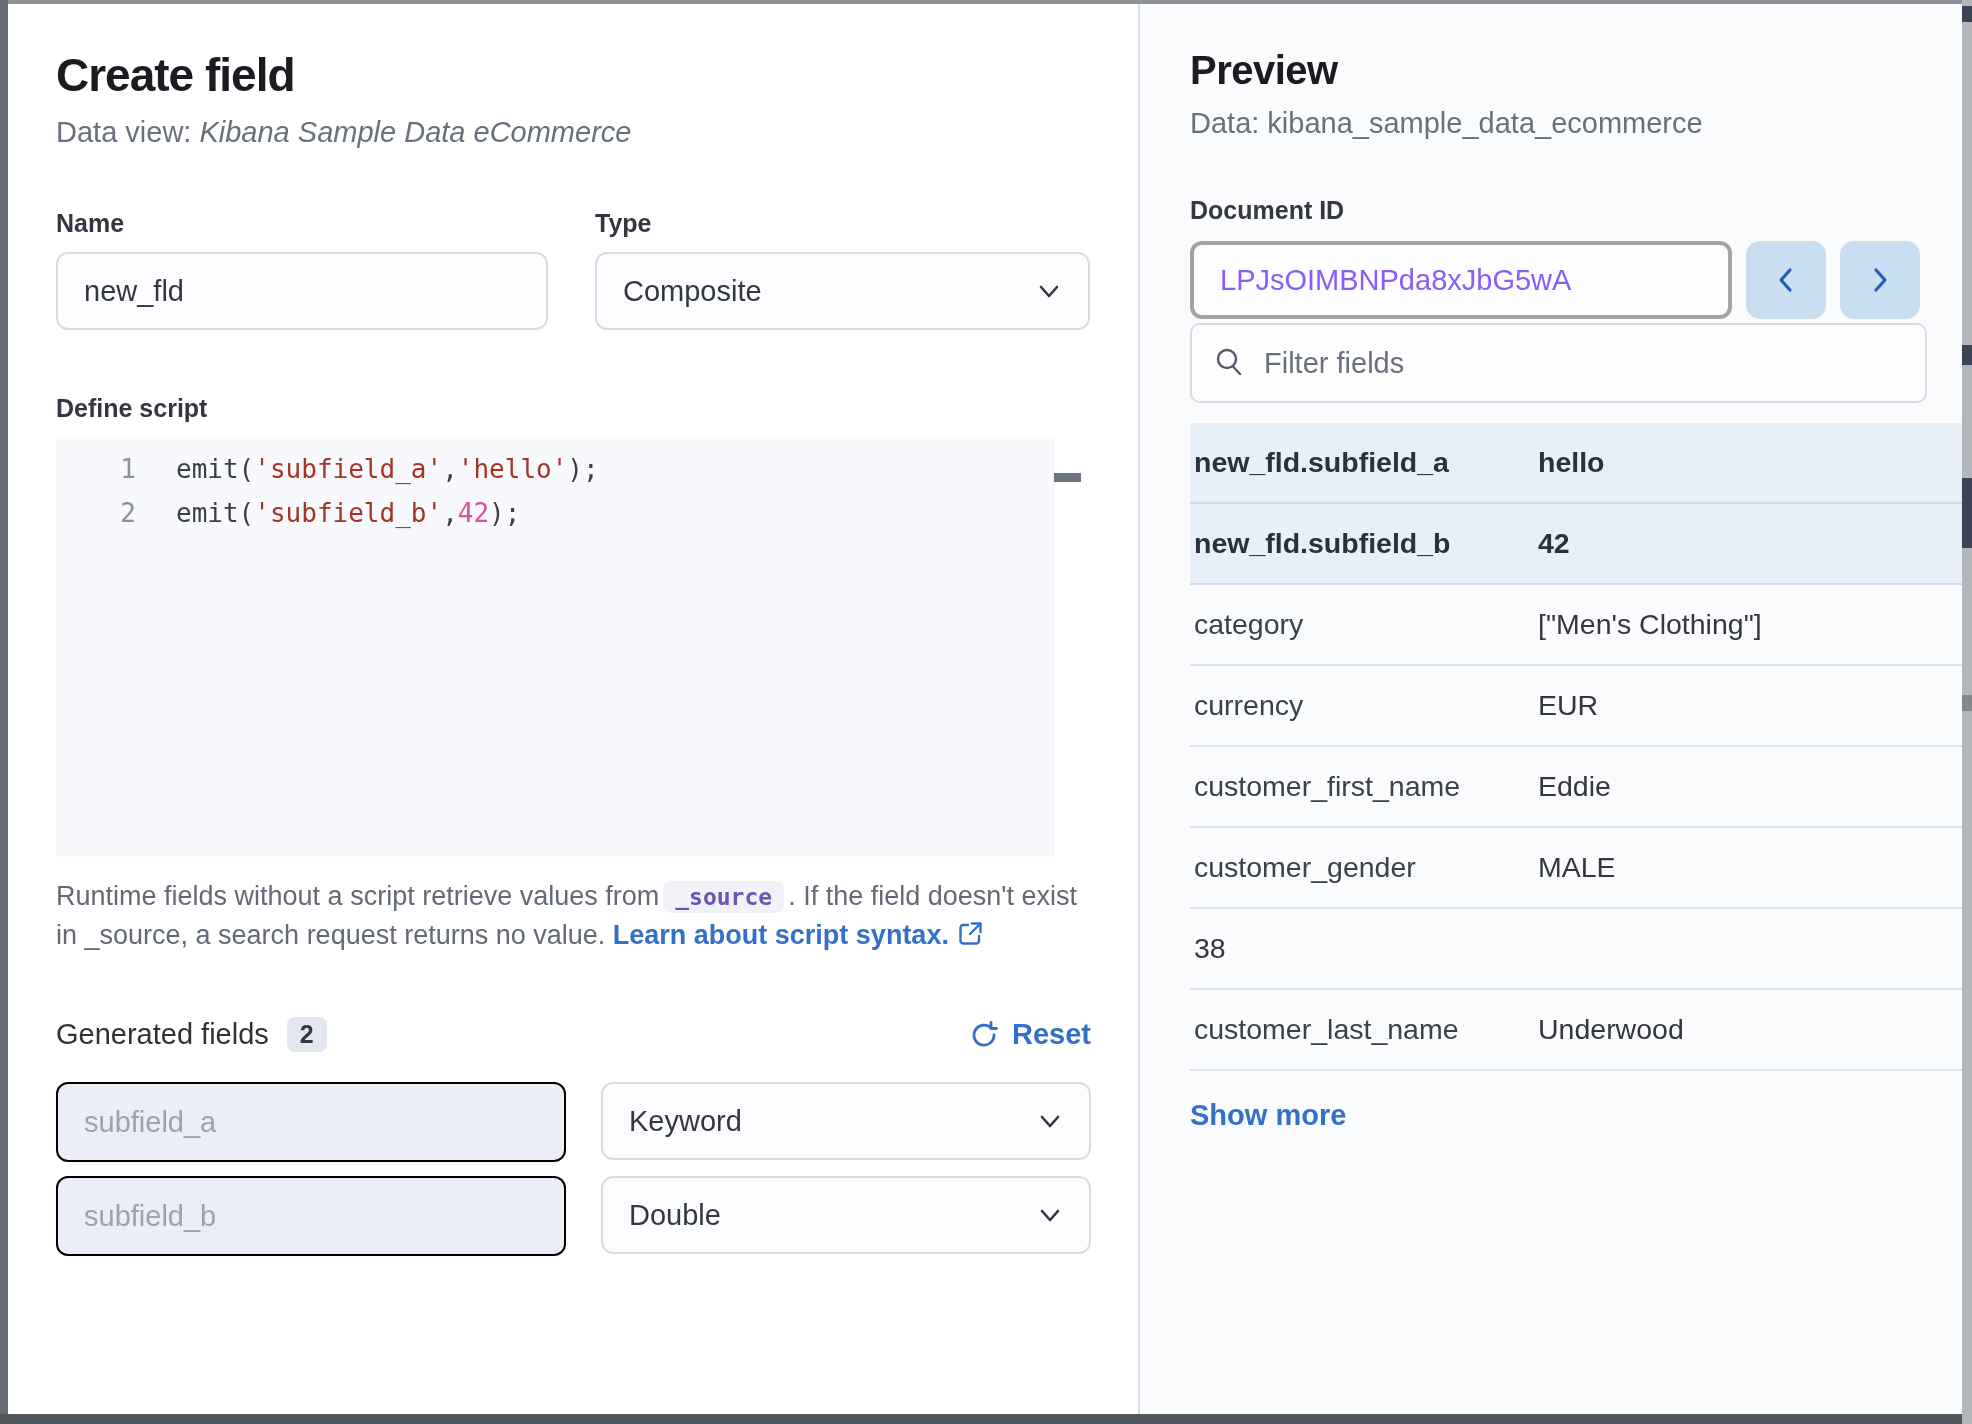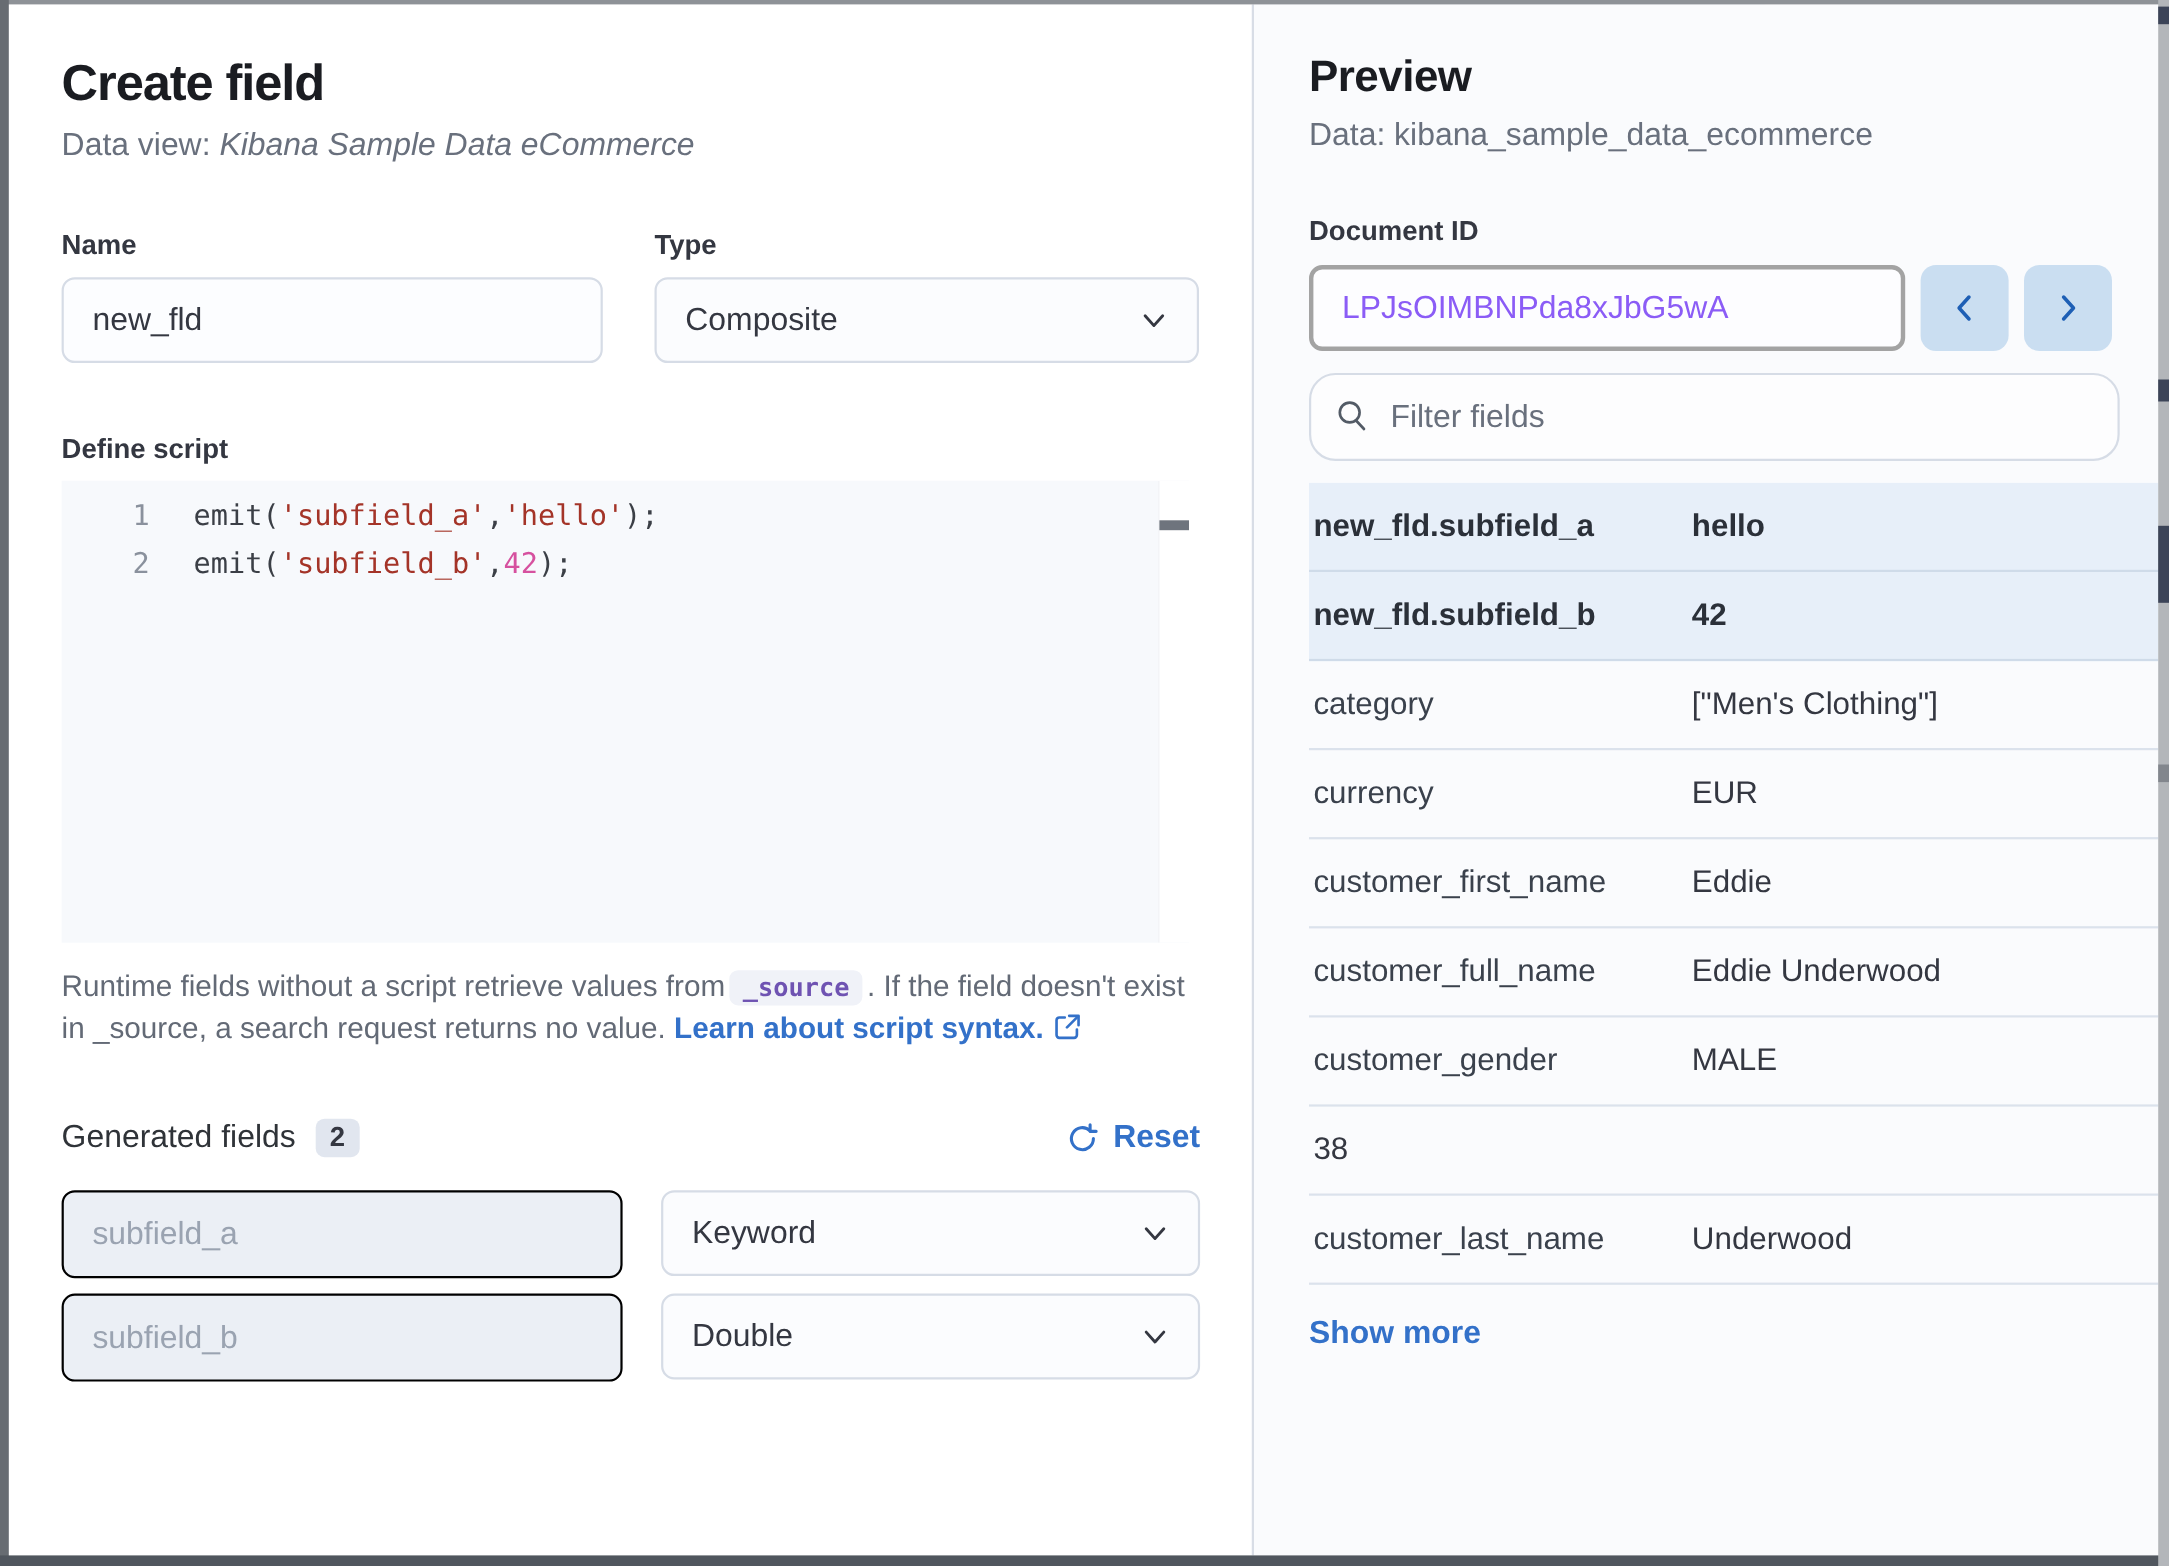--- a/index.html
+++ b/index.html
@@ -111,21 +111,21 @@
   .docid-input {
     width:542px; height:78px; border:4px solid #a3a3a3; border-radius:12px;
     background:#fdfdff; font-size:29px; color:#8b5cf6; padding:0 26px;
     display:flex; align-items:center;
   }
   .nav-btn {
     width:80px; height:78px; background:#cadef1; border:none; border-radius:14px;
     display:flex; align-items:center; justify-content:center; cursor:pointer;
   }
   .filter-box {
-    margin-top:20px; width:737px; height:80px; border:2px solid #d6dce6; border-radius:24px;
+    margin-top:4px; width:737px; height:80px; border:2px solid #d6dce6; border-radius:10px;
     background:#fdfdfe; display:flex; align-items:center; padding:0 20px;
   }
   .filter-placeholder { margin-left:16px; font-size:29px; color:#69707d; }
 
   .preview-table { margin-top:20px; width:772px; }
   .p-row {
     display:flex; align-items:center; height:81px;
     border-bottom:2px solid #dbe2ec; padding:0 4px; cursor:pointer;
   }
   .p-row.highlight { background:#e7eff9; border-bottom-color:#cfdbe9; }
@@ -314,24 +314,20 @@
       </div>
       <div class="p-row">
         <div class="p-name">currency</div>
         <div class="p-value">EUR</div>
       </div>
       <div class="p-row">
         <div class="p-name">customer_first_name</div>
         <div class="p-value">Eddie</div>
       </div>
       <div class="p-row">
-        <div class="p-name">customer_full_name</div>
-        <div class="p-value">Eddie Underwood</div>
-      </div>
-      <div class="p-row">
         <div class="p-name">customer_gender</div>
         <div class="p-value">MALE</div>
       </div>
       <div class="p-row">
         <div class="p-value">38</div>
       </div>
       <div class="p-row">
         <div class="p-name">customer_last_name</div>
         <div class="p-value">Underwood</div>
       </div>

